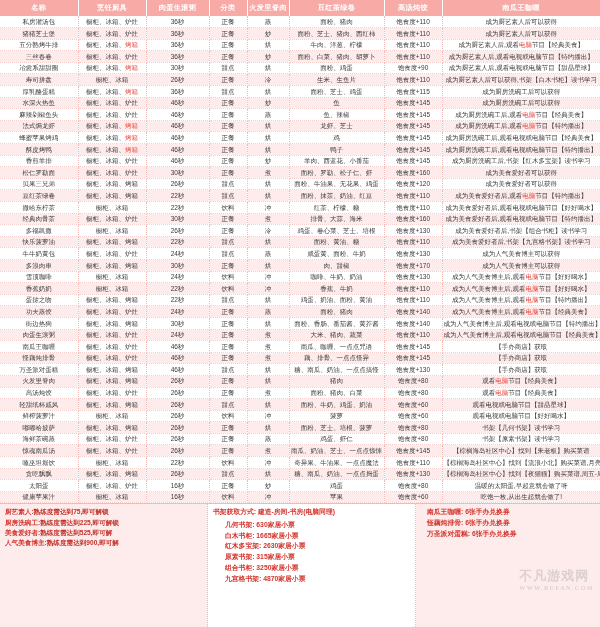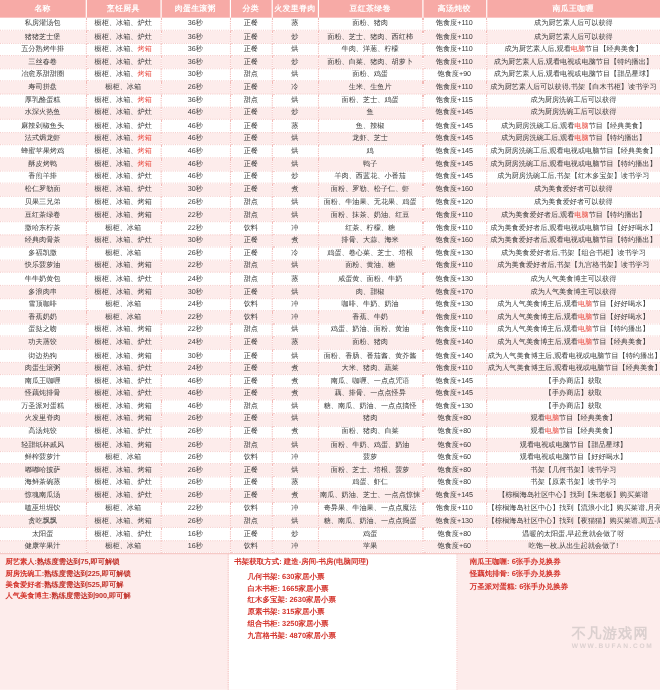--- a/index.html
+++ b/index.html
@@ -120,20 +120,21 @@
     padding-left: 6px;
   }
   .watermark {
     position: absolute;
     right: 6px; bottom: 36px;
     font-size: 13px;
     color: rgba(150,150,150,0.32);
     font-weight: bold;
     letter-spacing: 1px;
     pointer-events: none;
+    font-family: Liberation Serif, serif;
   }
   .watermark small {
     display: block;
     font-size: 6px;
     letter-spacing: 1.5px;
     text-align: center;
   }
 </style>
 </head>
 <body>

